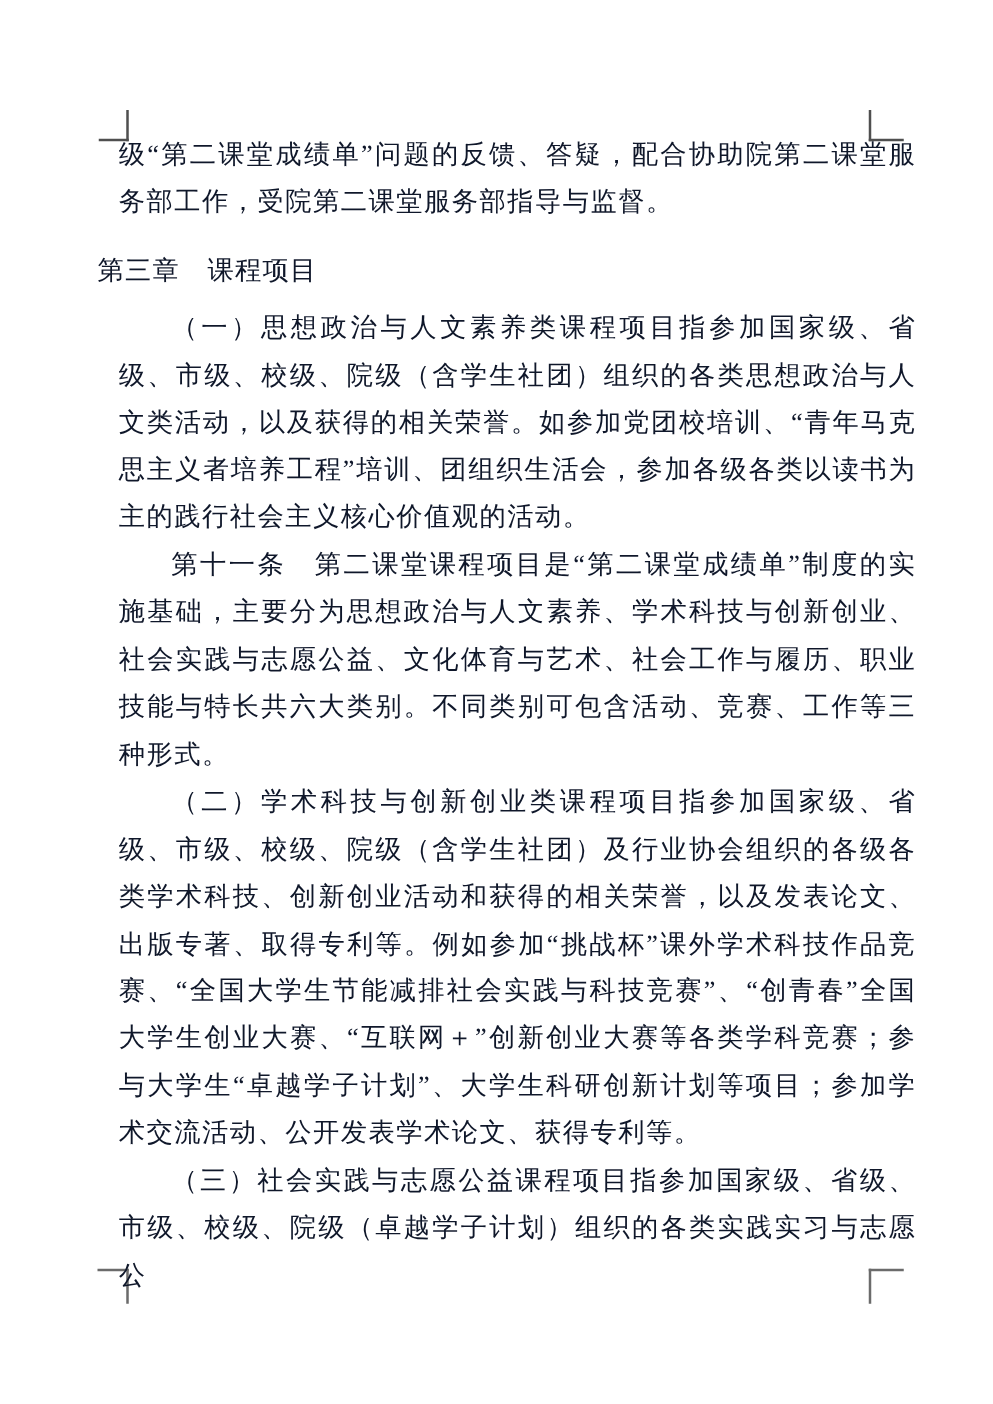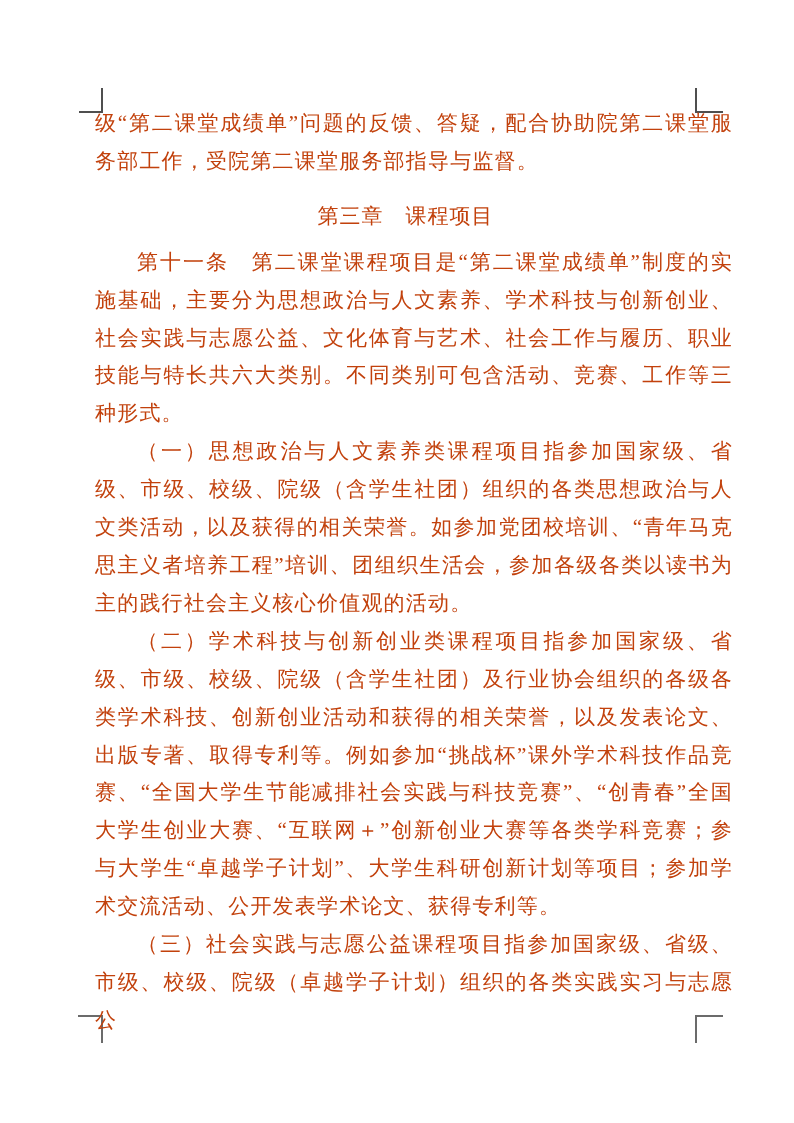--- a/index.html
+++ b/index.html
@@ -40,60 +40,60 @@
     left: 695px; top: 1015px; width: 26px; height: 26px;
     border-left: 2px solid #6b6b6b;
     border-top: 2px solid #6b6b6b;
   }
   
   .content {
     position: absolute;
     left: 95px;
     top: 105px;
     width: 638px;
-    color: #c2410c;
+    color: #0f172a;
     font-size: 21px;
     line-height: 37.9px;
     letter-spacing: 1.2px;
     text-align: justify;
   }
   .para {
     margin: 0;
     padding: 0;
   }
   .para.indent {
     text-indent: 2em;
   }
   .chapter-heading {
     margin: 17px 0 8px -17px; 
     font-size: 21px;
     font-weight: normal;
     letter-spacing: 1px;
-    text-align: center;
+    text-align: left;
     text-indent: 0;
   }
 </style>
 </head>
 <body>
 
 <div class="page">
 
   <div class="crop crop-tl"></div>
   <div class="crop crop-tr"></div>
   <div class="crop crop-bl"></div>
   <div class="crop crop-br"></div>
 
   <main class="content">
 
     <p class="para">级“第二课堂成绩单”问题的反馈、答疑，配合协助院第二课堂服务部工作，受院第二课堂服务部指导与监督。</p>
 
     <h2 class="chapter-heading">第三章　课程项目</h2>
 
+    <p class="para indent">（一）思想政治与人文素养类课程项目指参加国家级、省级、市级、校级、院级（含学生社团）组织的各类思想政治与人文类活动，以及获得的相关荣誉。如参加党团校培训、“青年马克思主义者培养工程”培训、团组织生活会，参加各级各类以读书为主的践行社会主义核心价值观的活动。</p>
+
     <p class="para indent">第十一条　第二课堂课程项目是“第二课堂成绩单”制度的实施基础，主要分为思想政治与人文素养、学术科技与创新创业、社会实践与志愿公益、文化体育与艺术、社会工作与履历、职业技能与特长共六大类别。不同类别可包含活动、竞赛、工作等三种形式。</p>
-
-    <p class="para indent">（一）思想政治与人文素养类课程项目指参加国家级、省级、市级、校级、院级（含学生社团）组织的各类思想政治与人文类活动，以及获得的相关荣誉。如参加党团校培训、“青年马克思主义者培养工程”培训、团组织生活会，参加各级各类以读书为主的践行社会主义核心价值观的活动。</p>
 
     <p class="para indent">（二）学术科技与创新创业类课程项目指参加国家级、省级、市级、校级、院级（含学生社团）及行业协会组织的各级各类学术科技、创新创业活动和获得的相关荣誉，以及发表论文、出版专著、取得专利等。例如参加“挑战杯”课外学术科技作品竞赛、“全国大学生节能减排社会实践与科技竞赛”、“创青春”全国大学生创业大赛、“互联网＋”创新创业大赛等各类学科竞赛；参与大学生“卓越学子计划”、大学生科研创新计划等项目；参加学术交流活动、公开发表学术论文、获得专利等。</p>
 
     <p class="para indent">（三）社会实践与志愿公益课程项目指参加国家级、省级、市级、校级、院级（卓越学子计划）组织的各类实践实习与志愿公</p>
 
   </main>
 </div>
 
 </body></html>

